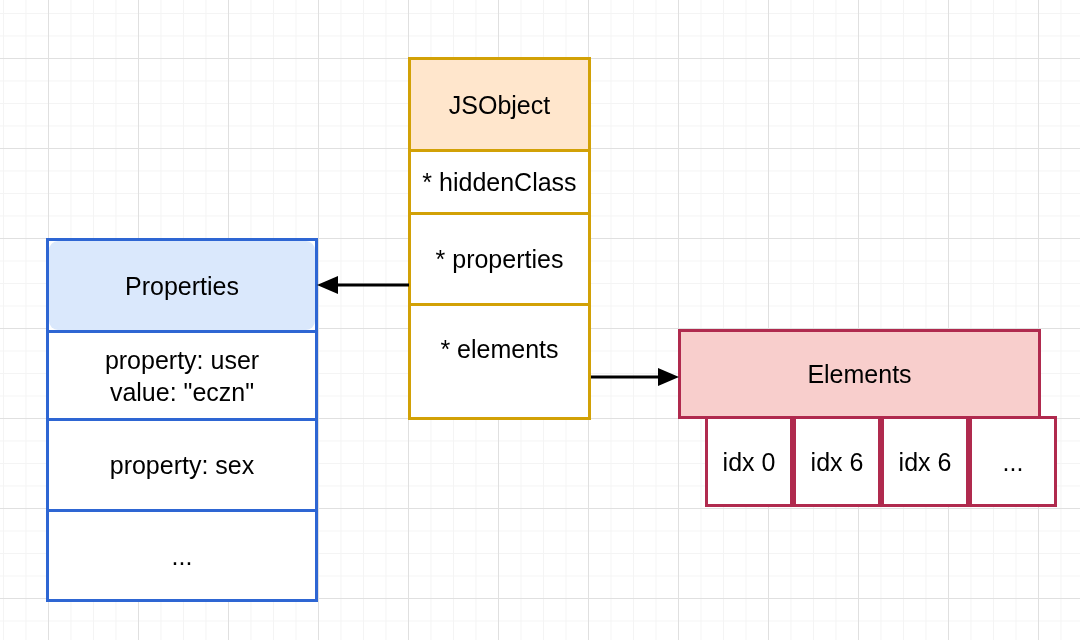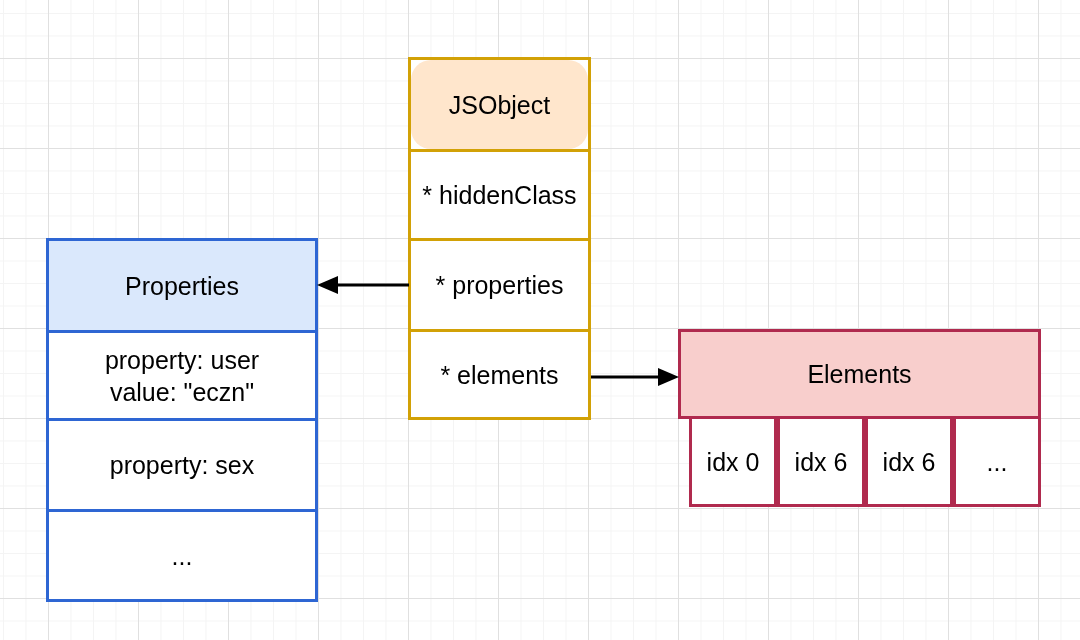--- a/index.html
+++ b/index.html
@@ -19,44 +19,44 @@
     background-size: 90px 90px, 90px 90px, 22.5px 22.5px, 22.5px 22.5px;
     background-position: 48px 58px, 48px 58px, 3px 13px, 3px 13px;
   }
 
   .node { position: absolute; background: #fff; font-size: 25px; line-height: 32px; text-align: center; }
 
   
   .jsobject { left: 408px; top: 57px; width: 183px; height: 363px;
               border: 3px solid var(--gold-stroke, #d2a106); display: flex; flex-direction: column; }
   .jsobject .hdr { height: 89px; background: var(--orange-fill, #ffe6cc);
-                   display: flex; align-items: center; justify-content: center; border-radius: 20px; }
+                   display: flex; align-items: center; justify-content: center; }
   .jsobject .cell { border-top: 3px solid var(--gold-stroke, #d2a106);
                     display: flex; flex-direction: column; align-items: center; justify-content: center; }
-  .jsobject .cell.c1 { height: 89px; }
+  .jsobject .cell.c1 { height: 63px; }
   .jsobject .cell.c2 { height: 91px; }
   .jsobject .cell.c3 { height: 88px; }
 
   
   .properties { left: 46px; top: 238px; width: 272px; height: 364px;
                 border: 3px solid var(--blue-stroke, #2e66d3); display: flex; flex-direction: column; }
   .properties .hdr { height: 89px; background: var(--blue-fill, #dae8fc);
-                     display: flex; align-items: center; justify-content: center; }
+                     display: flex; align-items: center; justify-content: center; border-radius: 9px; }
   .properties .cell { border-top: 3px solid var(--blue-stroke, #2e66d3);
                       display: flex; flex-direction: column; align-items: center; justify-content: center; }
   .properties .cell.r1 { height: 88px; }
   .properties .cell.r2 { height: 91px; gap: 28px; }
   .properties .cell.r3 { height: 90px; }
 
   
   .elements { left: 678px; top: 329px; width: 363px; background: transparent; }
   .elements .hdr { height: 90px; border: 3px solid var(--red-stroke, #b02a4e);
                    background: var(--red-fill, #f8cecc);
                    display: flex; align-items: center; justify-content: center; }
-  .elements .row { display: flex; justify-content: flex-end; margin-top: -3px; height: 91px; }
+  .elements .row { display: flex; justify-content: space-between; margin-top: -3px; height: 91px; padding-left: 27px; }
   .elements .ecell { flex: 0 0 88px; border: 3px solid var(--red-stroke, #b02a4e); background: #fff;
                      display: flex; align-items: center; justify-content: center; }
 
   .arrow { position: absolute; overflow: visible; }
 </style>
 </head>
 <body>
 
 <div class="canvas">
 

